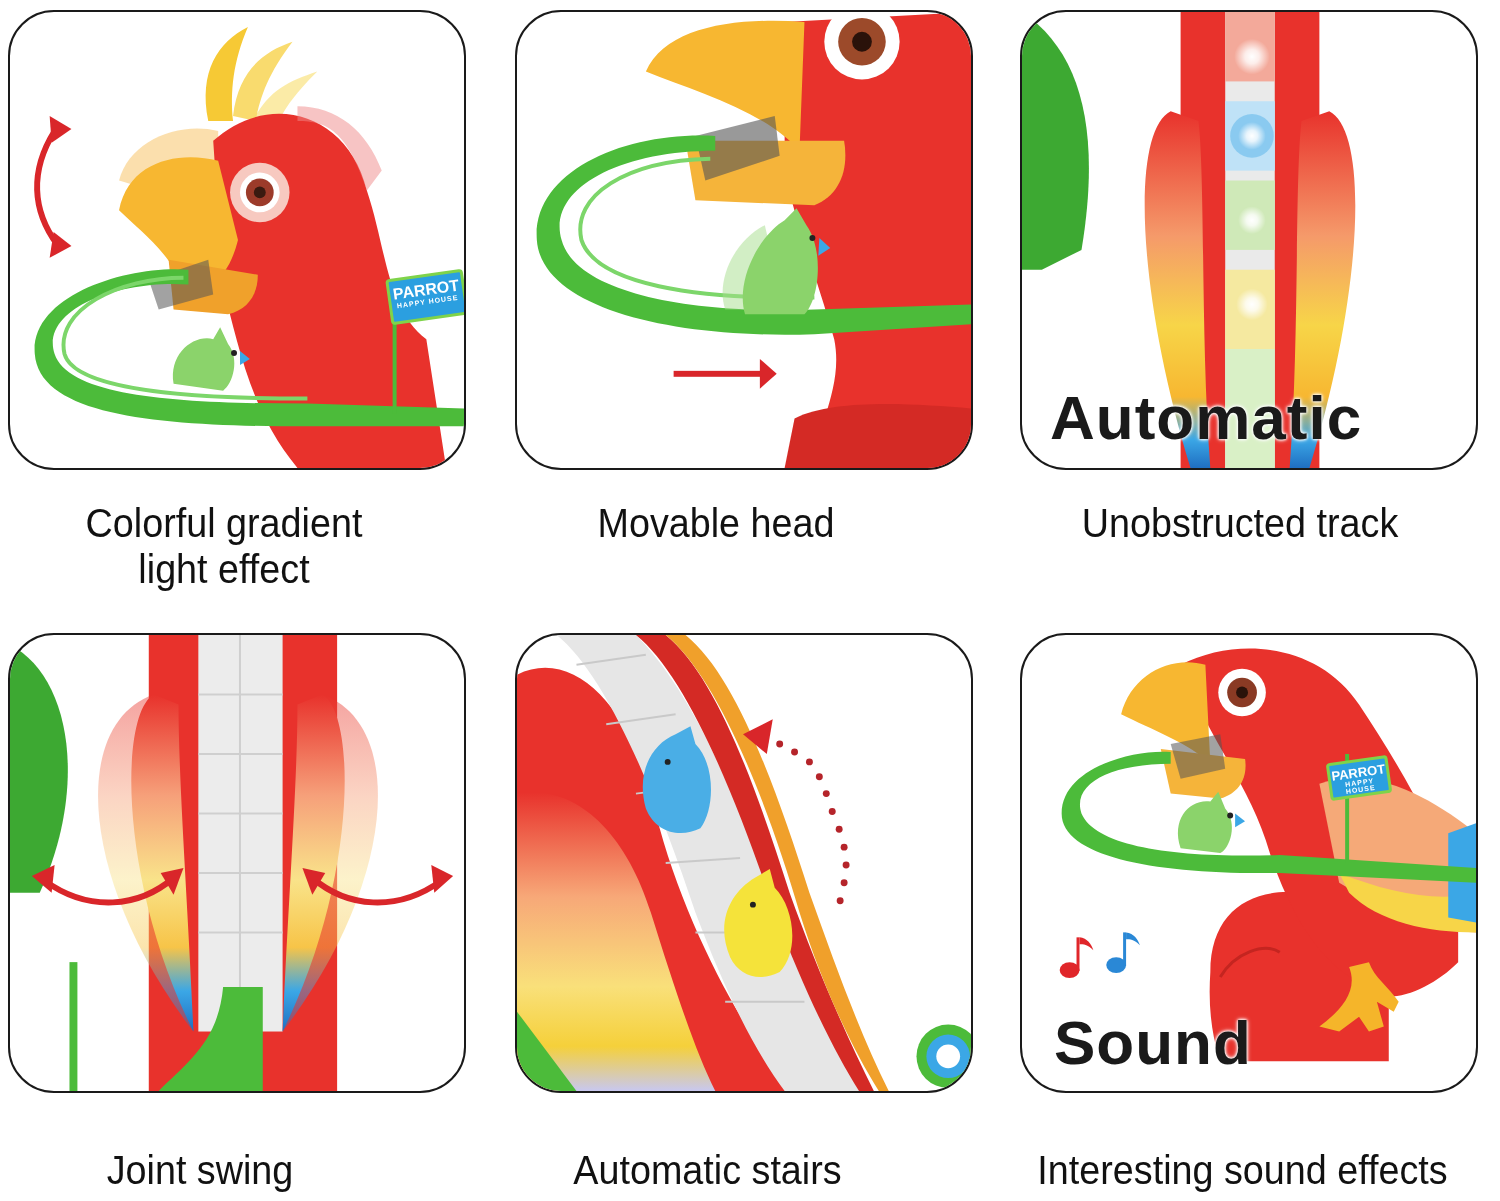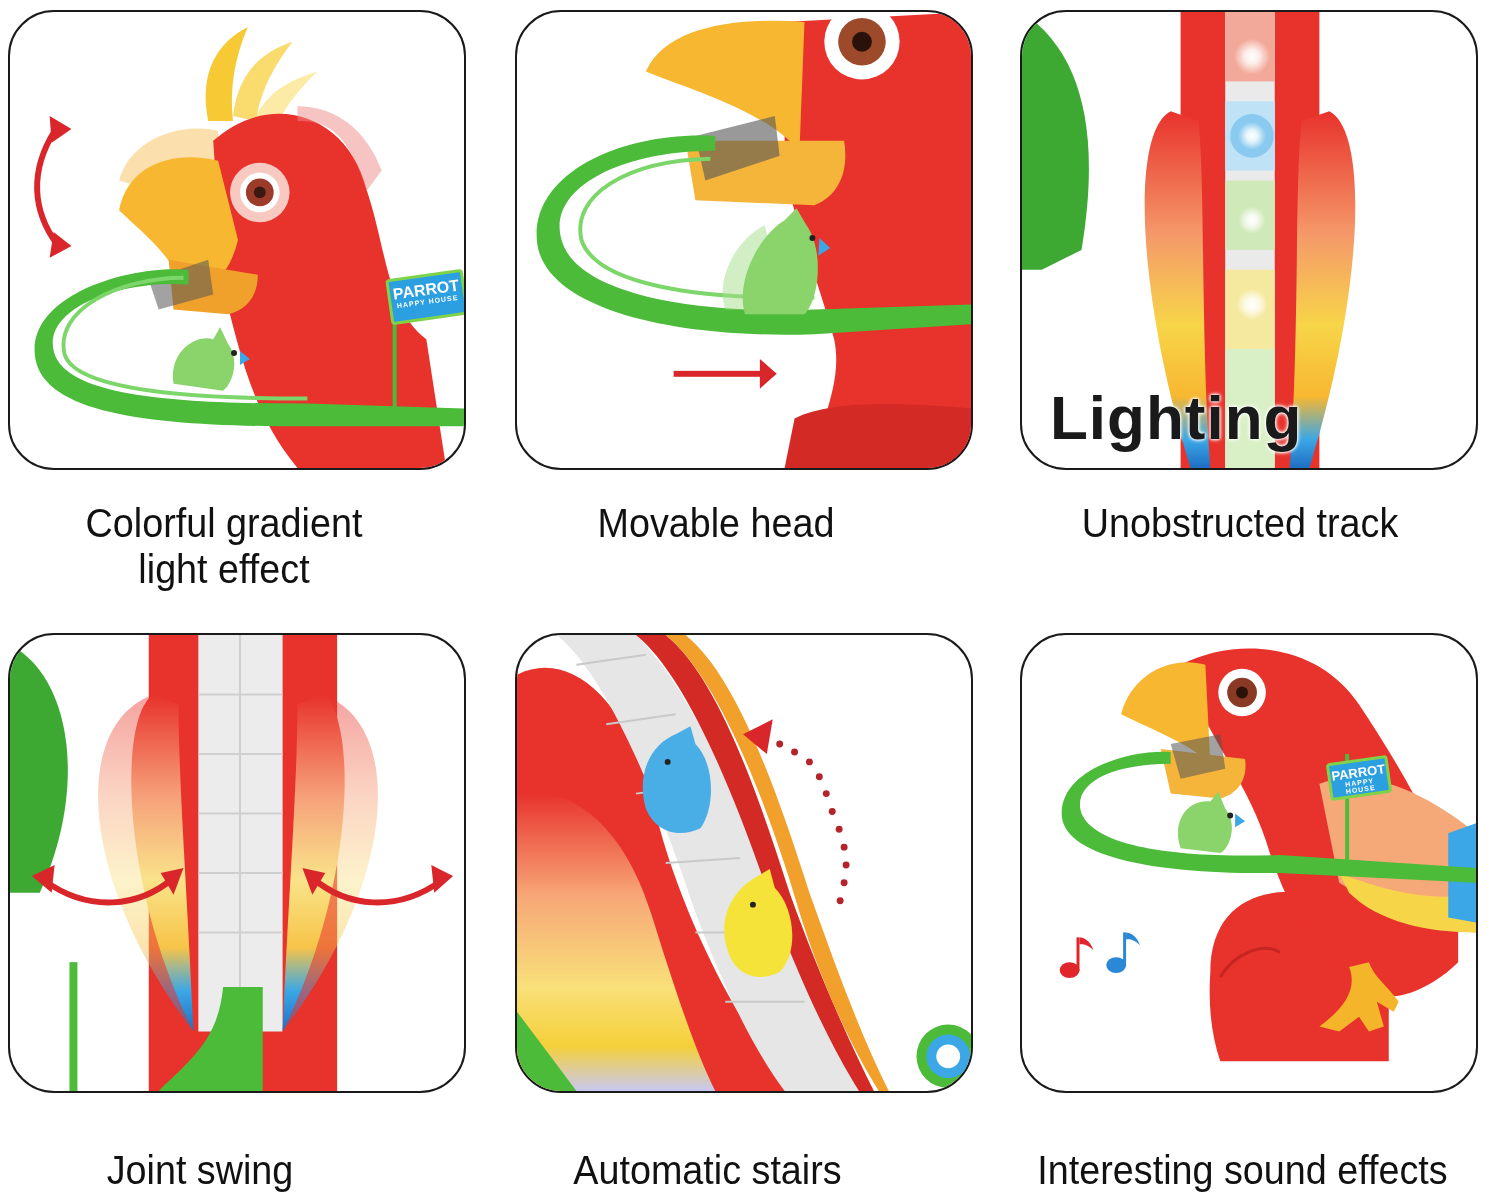--- a/index.html
+++ b/index.html
@@ -106,21 +106,21 @@
     <rect x="205" y="260" width="50" height="80" fill="#f5e9a0"></rect>
     <rect x="205" y="340" width="50" height="120" fill="#d9f0c6"></rect>
     <circle cx="232" cy="45" r="18" fill="url(#glow)"></circle>
     <circle cx="232" cy="125" r="22" fill="#3ba7e6" opacity=".4"></circle>
       <circle cx="232" cy="125" r="14" fill="url(#glow)"></circle>
     <circle cx="232" cy="210" r="14" fill="url(#glow)"></circle>
     <circle cx="232" cy="295" r="16" fill="url(#glow)"></circle>
     <path d="M150 100 C110 120 115 280 170 460 L190 460 C180 330 185 170 178 110 Z" fill="url(#wingL)"></path>
     <path d="M310 100 C350 120 345 280 290 460 L270 460 C280 330 275 170 282 110 Z" fill="url(#wingL)"></path>
   </svg>
-  <div class="overlay-label" style="left:28px;top:370px;">Lighting</div>
+  <div class="overlay-label" style="left:28px;top:370px;">Automatic</div>
 </div>
 
 <div class="caption" style="left:8px;top:500px;width:432px;">
   <div>Colorful gradient</div>
   <div>light effect</div>
 </div>
 <div class="caption" style="left:500px;top:500px;width:432px;">Movable head</div>
 <div class="caption" style="left:1020px;top:500px;width:440px;">Unobstructed track</div>
 
 <div class="panel" style="left:8px;top:633px;">
@@ -251,17 +251,18 @@
       <path d="M58 305 C66 306 70 312 72 318 C66 312 62 312 58 312Z" fill="#e0262a"></path>
       <ellipse cx="95" cy="333" rx="10" ry="8" fill="#2a88d6"></ellipse>
       <rect x="102" y="300" width="3" height="34" fill="#2a88d6"></rect>
       <path d="M105 300 C113 301 117 307 119 313 C113 307 109 307 105 307Z" fill="#2a88d6"></path>
     </g>
   </svg>
   <div class="flag" style="left:306px;top:124px;width:62px;height:38px;font-size:13px;padding-top:4px;box-sizing:border-box;transform:rotate(-8deg);">
     <span>PARROT</span>
     <small>HAPPY HOUSE</small>
   </div>
+  <div class="overlay-label" style="left:32px;top:372px;">Sound</div>
 </div>
 
 <div class="caption" style="left:0px;top:1147px;width:400px;">Joint swing</div>
 <div class="caption" style="left:500px;top:1147px;width:415px;">Automatic stairs</div>
 <div class="caption" style="left:975px;top:1147px;width:535px;">Interesting sound effects</div>
 
 </body></html>

